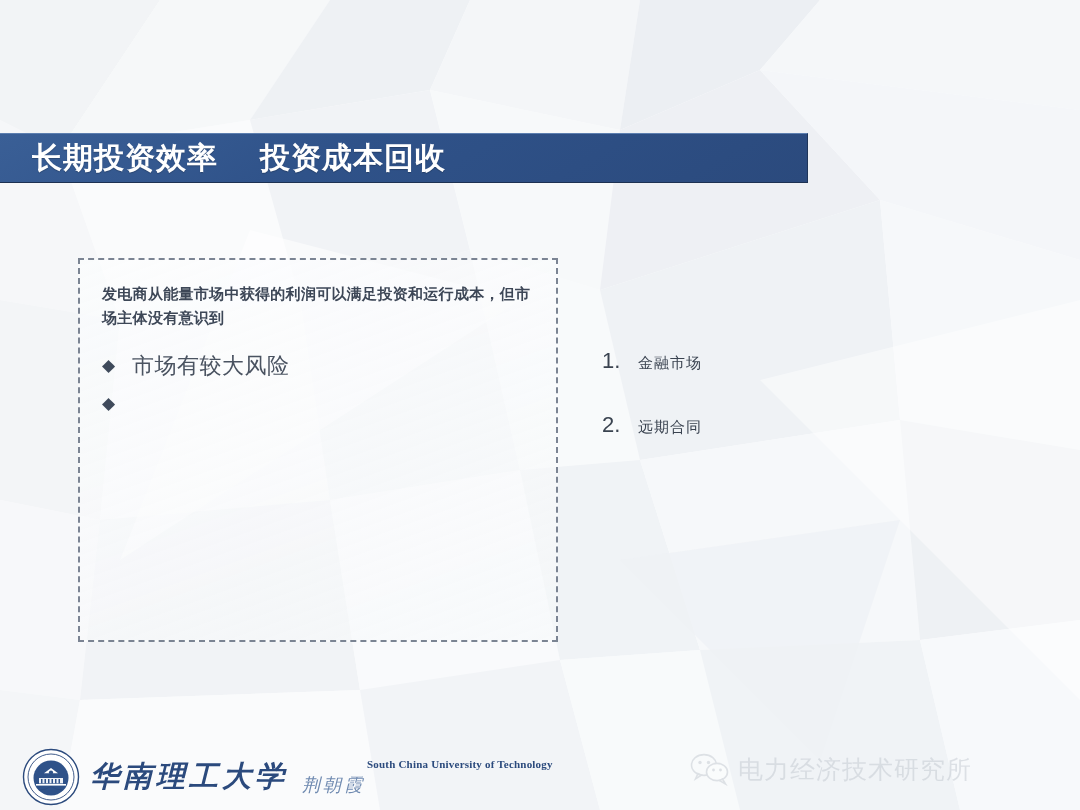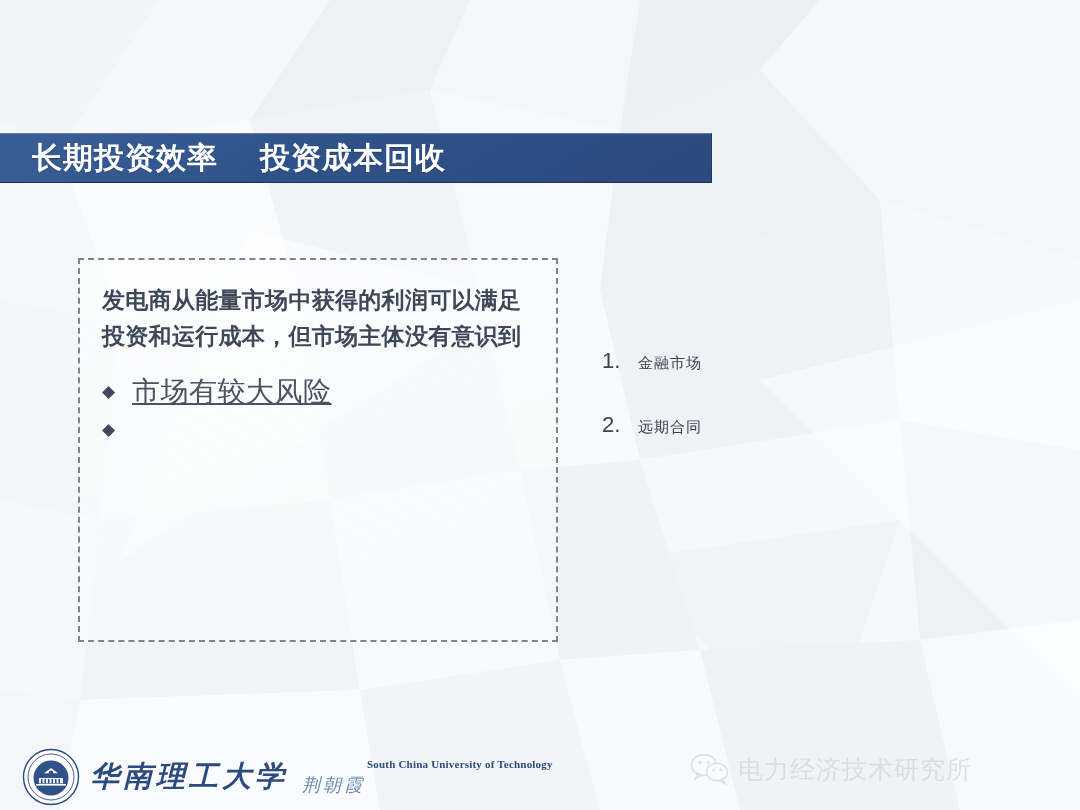--- a/index.html
+++ b/index.html
@@ -57,21 +57,21 @@
     font-weight: bold;
     color: #231f20;
     letter-spacing: 1px;
   }
 
   
   #banner {
     position: absolute;
     left: 0;
     top: 133px;
-    width: 712px;
+    width: 808px;
     height: 50px;
     z-index: 3;
     background: linear-gradient(150deg, #3a5f96 0%, #2f5289 42%, #2b4a7d 100%);
     border-top: 1px solid #5d7fb0;
     border-right: 1px solid #1f3559;
     border-bottom: 1px solid #1d3152;
     display: flex;
     align-items: center;
     padding-left: 32px;
   }
@@ -106,21 +106,21 @@
   #card-title {
     font-size: 27px;
     font-weight: bold;
     color: #3f4a5b;
     letter-spacing: .3px;
   }
   #card-body {
     padding: 22px 20px 0 22px;
   }
   #card-lead {
-    font-size: 23px;
+    font-size: 15px;
     font-weight: bold;
     color: #3d4757;
     line-height: 1.58;
     letter-spacing: .3px;
   }
   #card-bullets {
     list-style: none;
     margin-top: 22px;
   }
   .bullet-row {
@@ -129,25 +129,24 @@
     margin-bottom: 8px;
   }
   .bullet-mark {
     width: 30px;
     flex: 0 0 30px;
     color: #3f4a5b;
     font-size: 17px;
     line-height: 30px;
   }
   .bullet-text {
-    font-size: 28px;
+    font-size: 22px;
     color: #4a5361;
     line-height: 30px;
     letter-spacing: .5px;
-    text-decoration: underline;
   }
 
   
   #right-list {
     position: absolute;
     left: 602px;
     top: 348px;
     z-index: 3;
     list-style: none;
   }

